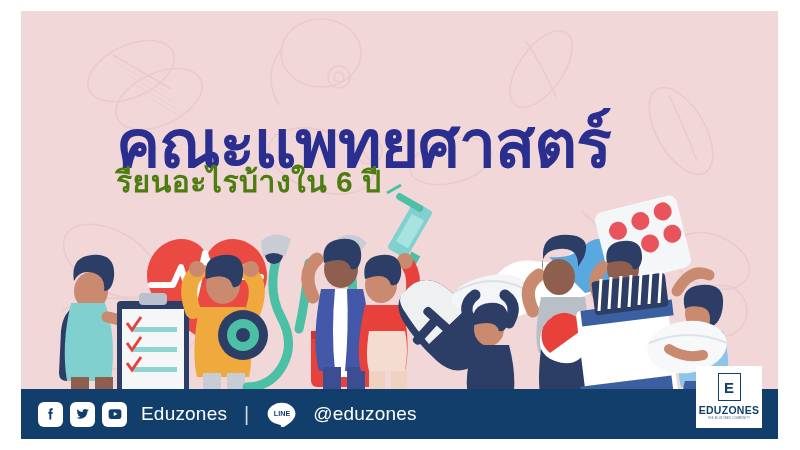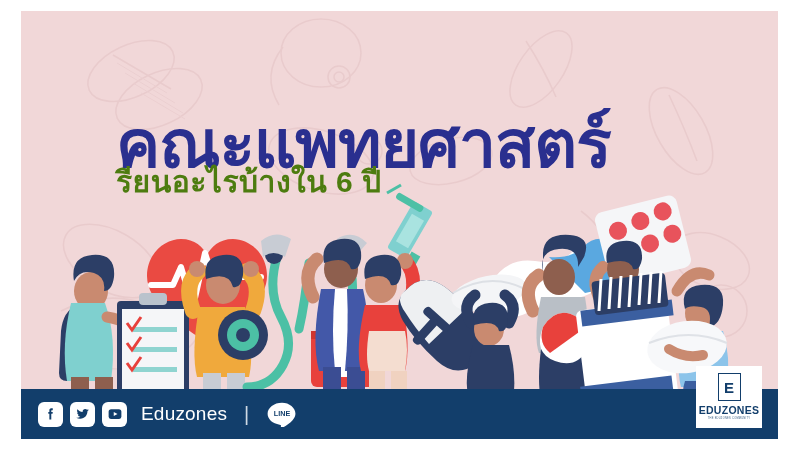--- a/index.html
+++ b/index.html
@@ -350,20 +350,21 @@
 
         <span class="sep">|</span>
 
         <div class="line-badge">
           <svg width="32" height="26" viewBox="0 0 40 32" aria-hidden="true">
             <path d="M20 2C10 2 2 8.2 2 15.8c0 6.8 6.4 12.5 15 13.5.6.1 1.4.3 1.6.8.2.4.1 1.1.1 1.1l-.2 1.4c-.1.4-.3 1.6 1.5.9 1.8-.8 9.7-5.7 13.2-9.8 2.4-2.6 3.6-5.3 3.6-7.9C36.8 8.2 29.2 2 20 2z" fill="#ffffff"></path>
             <text x="20" y="19" text-anchor="middle" font-family="Liberation Sans, sans-serif" font-size="9" font-weight="700" fill="#123e6b">LINE</text>
           </svg>
         </div>
 
+        <span class="handle">@eduzones</span>
       </div>
     </div>
 
   </div>
 
   <div class="logo">
     <div class="logo-sq">E</div>
     <div class="logo-word">EDUZONES</div>
     <div class="logo-tag">THE EDUZONES COMMUNITY</div>
   </div>

